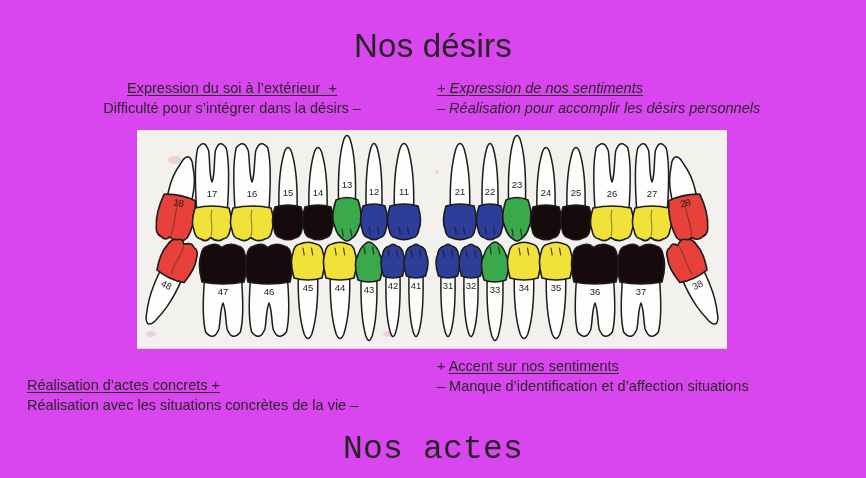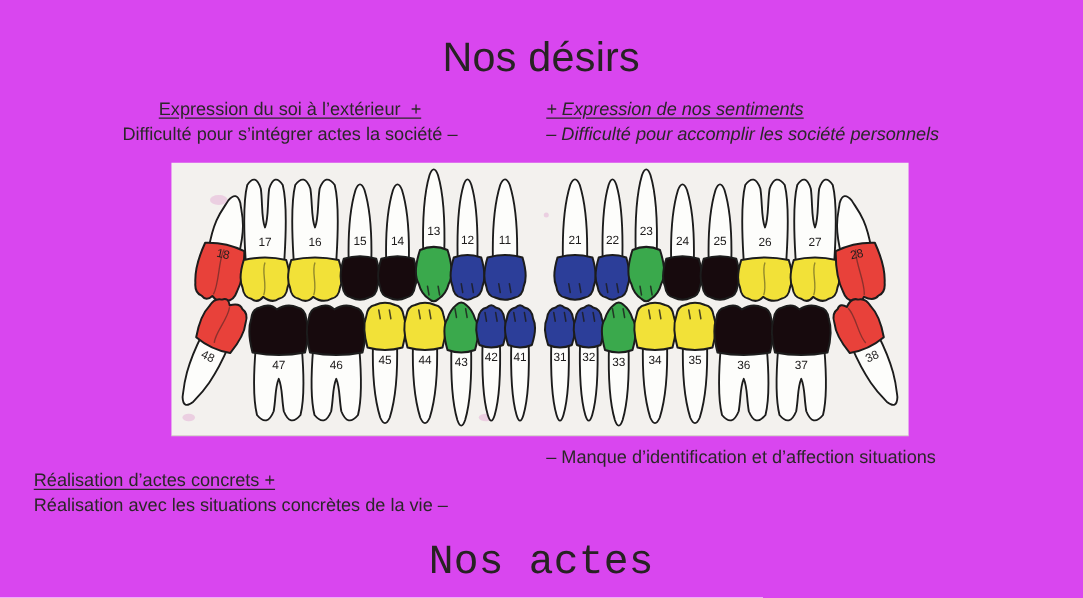--- a/index.html
+++ b/index.html
@@ -23,26 +23,26 @@
 </style>
 </head>
 <body>
 
 <div class="page">
 
   <h1 class="title" id="title-top">Nos désirs</h1>
 
   <div class="ann" id="ann-tl">
     <div class="l1"><span class="pre"></span><span class="u">Expression du soi à l’extérieur  +</span></div>
-    <div class="l2">Difficulté pour s’intégrer actes la société –</div>
+    <div class="l2">Difficulté pour s’intégrer dans la désirs –</div>
   </div>
 
   <div class="ann" id="ann-tr">
     <div class="l1"><span class="pre"></span><span class="u">+ Expression de nos sentiments</span></div>
-    <div class="l2">– Difficulté pour accomplir les société personnels</div>
+    <div class="l2">– Réalisation pour accomplir les désirs personnels</div>
   </div>
 
   <div id="figure">
     <svg id="teeth-svg" width="590" height="218" viewBox="0 0 590 218">
         <rect x="0" y="0" width="590" height="218" fill="#f3f1ee"></rect>
         <ellipse cx="38" cy="30" rx="7" ry="4" fill="#d981c4" opacity="0.3"></ellipse>
         <ellipse cx="14" cy="204" rx="5" ry="3" fill="#d981c4" opacity="0.3"></ellipse>
         <ellipse cx="252" cy="204" rx="6" ry="3" fill="#d981c4" opacity="0.3"></ellipse>
         <ellipse cx="505" cy="166" rx="5" ry="4" fill="#d981c4" opacity="0.3"></ellipse>
         <ellipse cx="300" cy="42" rx="2" ry="2" fill="#d981c4" opacity="0.3"></ellipse>
@@ -392,18 +392,19 @@
         </g>
       </svg>
   </div>
 
   <div class="ann" id="ann-bl">
     <div class="l1"><span class="pre"></span><span class="u">Réalisation d’actes concrets +</span></div>
     <div class="l2">Réalisation avec les situations concrètes de la vie –</div>
   </div>
 
   <div class="ann" id="ann-br">
+    <div class="l1"><span class="pre">+ </span><span class="u">Accent sur nos sentiments</span></div>
     <div class="l2">– Manque d’identification et d’affection situations</div>
   </div>
 
   <h1 class="title" id="title-bottom">Nos actes</h1>
 
 </div>
 
 </body></html>

